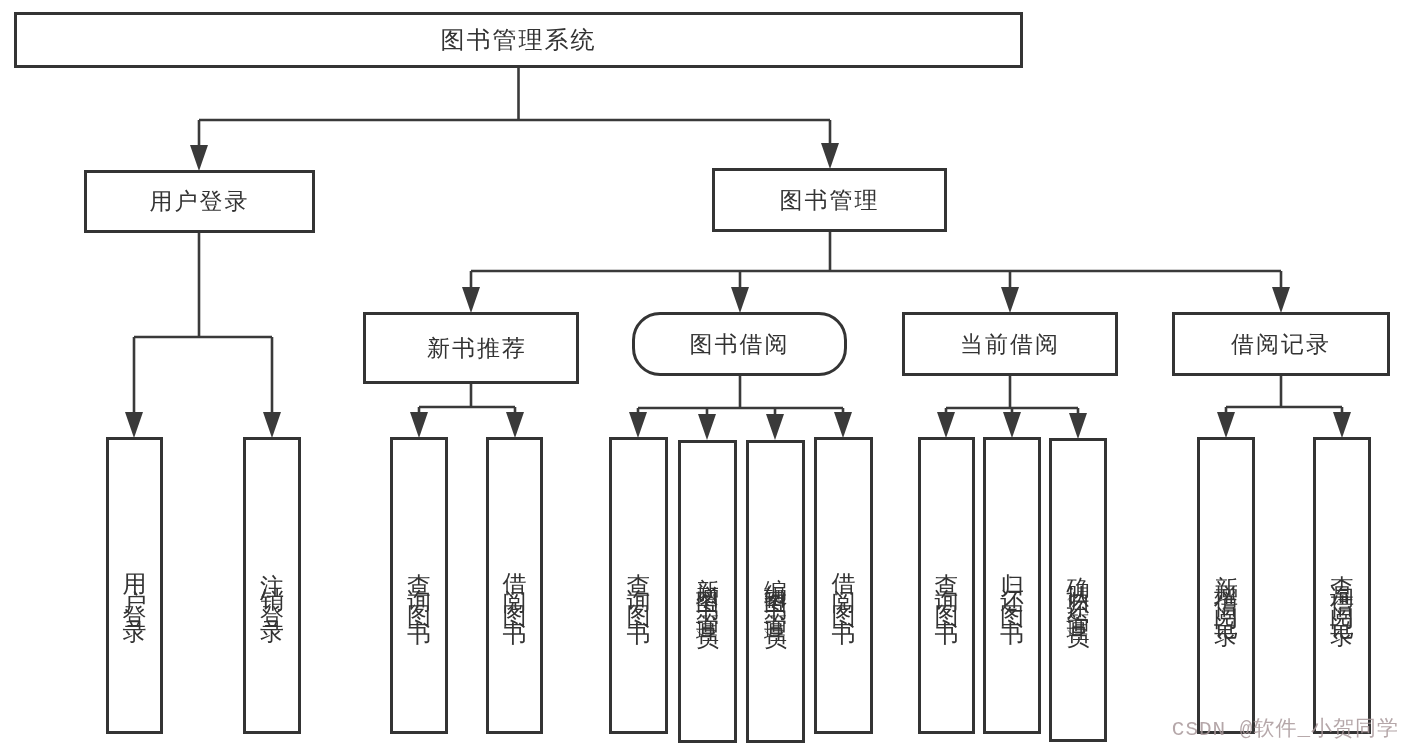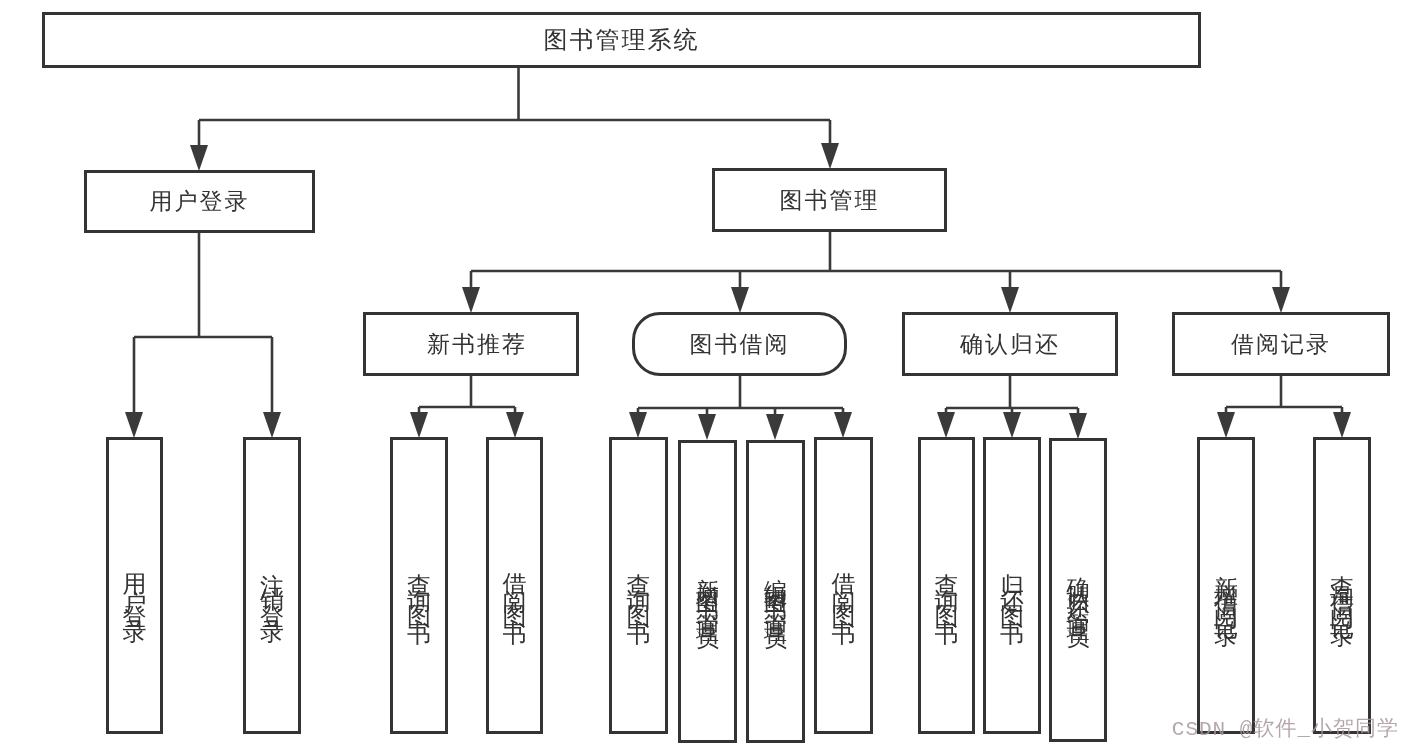--- a/index.html
+++ b/index.html
@@ -151,28 +151,28 @@
       <path d="M1226,407 H1342"></path>
       <path d="M1226,407 V417"></path>
       <path d="M1342,407 V417"></path>
     </g>
     <g fill="#3a3a3a" stroke="none">
       <polygon points="1217,412 1235,412 1226,438"></polygon>
       <polygon points="1333,412 1351,412 1342,438"></polygon>
     </g>
   </svg>
 
-  <div class="box hnode root" style="left:14px; top:12px; width:1159px; height:56px;margin-left:28px;">图书管理系统</div>
+  <div class="box hnode root" style="left:14px; top:12px; width:1009px; height:56px;">图书管理系统</div>
 
   <div class="box hnode" style="left:84px; top:170px; width:231px; height:63px;">用户登录</div>
   <div class="box hnode" style="left:712px; top:168px; width:235px; height:64px;">图书管理</div>
 
-  <div class="box hnode" style="left:363px; top:312px; width:216px; height:64px;padding-left:12px;">新书推荐</div>
+  <div class="box hnode" style="left:363px; top:312px; width:216px; height:72px;padding-left:12px;">新书推荐</div>
   <div class="box hnode" style="left:632px; top:312px; width:215px; height:64px;border-radius:28px;">图书借阅</div>
-  <div class="box hnode" style="left:902px; top:312px; width:216px; height:64px;">确认归还</div>
+  <div class="box hnode" style="left:902px; top:312px; width:216px; height:64px;">当前借阅</div>
   <div class="box hnode" style="left:1172px; top:312px; width:218px; height:64px;">借阅记录</div>
 
   <div class="box leaf" style="left:106px; top:437px; width:57px; height:297px;">用户登录</div>
   <div class="box leaf" style="left:243px; top:437px; width:58px; height:297px;">注销登录</div>
 
   <div class="box leaf" style="left:390px; top:437px; width:58px; height:297px;">查询图书</div>
   <div class="box leaf" style="left:486px; top:437px; width:57px; height:297px;">借阅图书</div>
 
   <div class="box leaf" style="left:609px; top:437px; width:59px; height:297px;">查询图书</div>
   <div class="box leaf long" style="left:678px; top:440px; width:59px; height:303px;">新增图书（管理员）</div>

